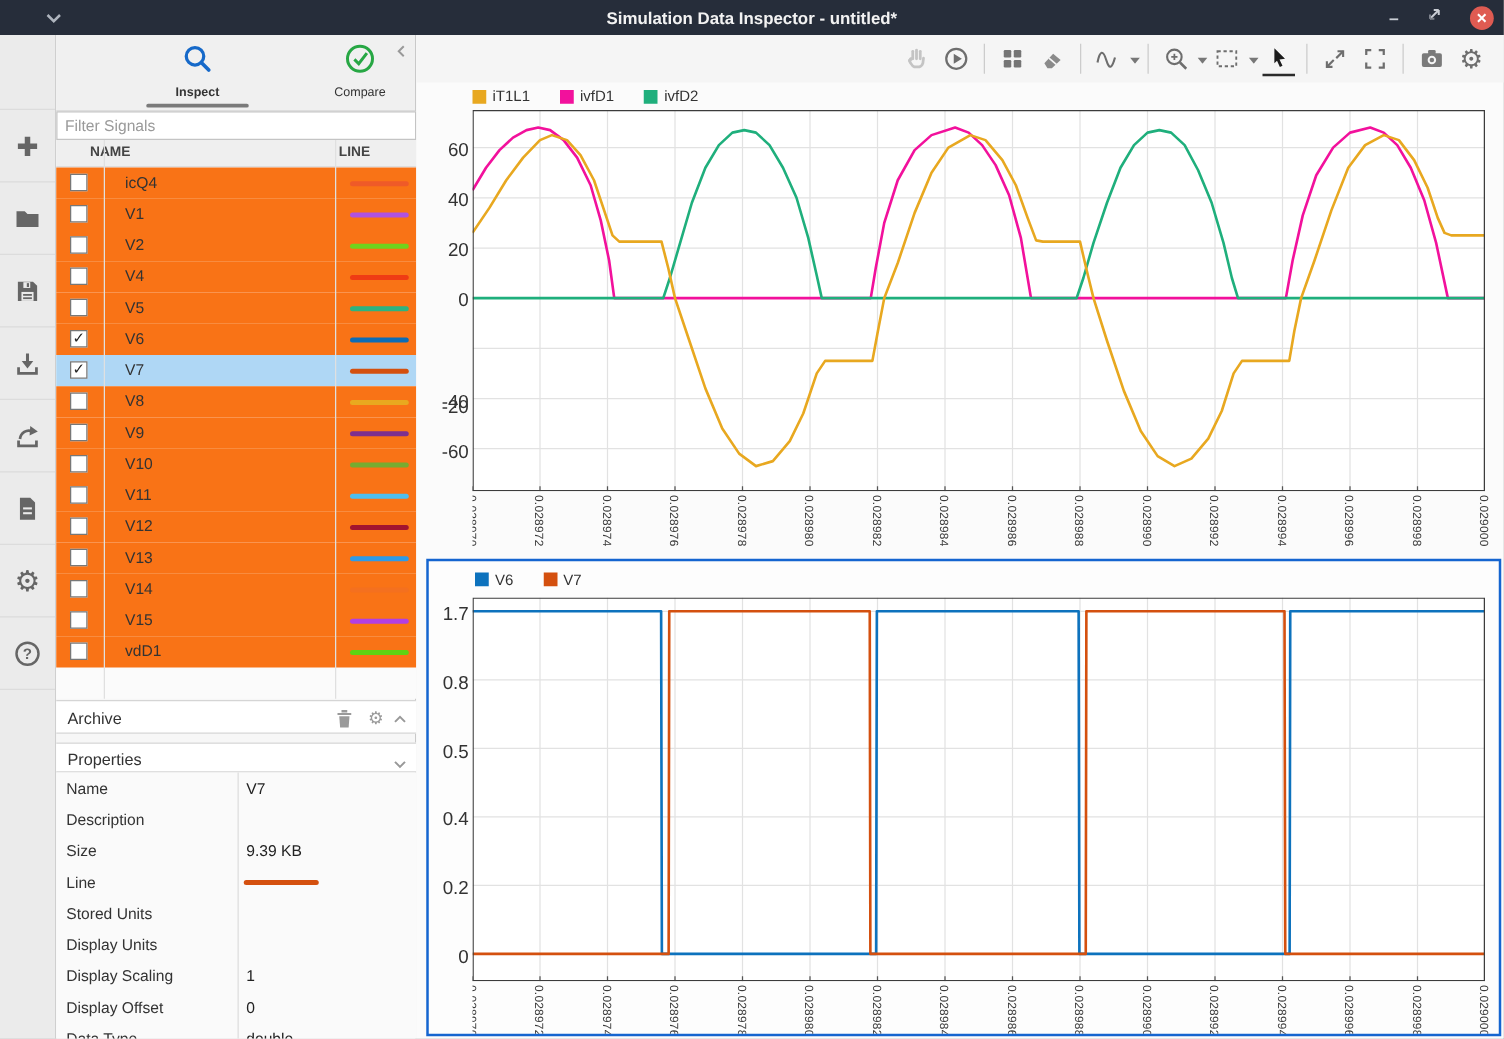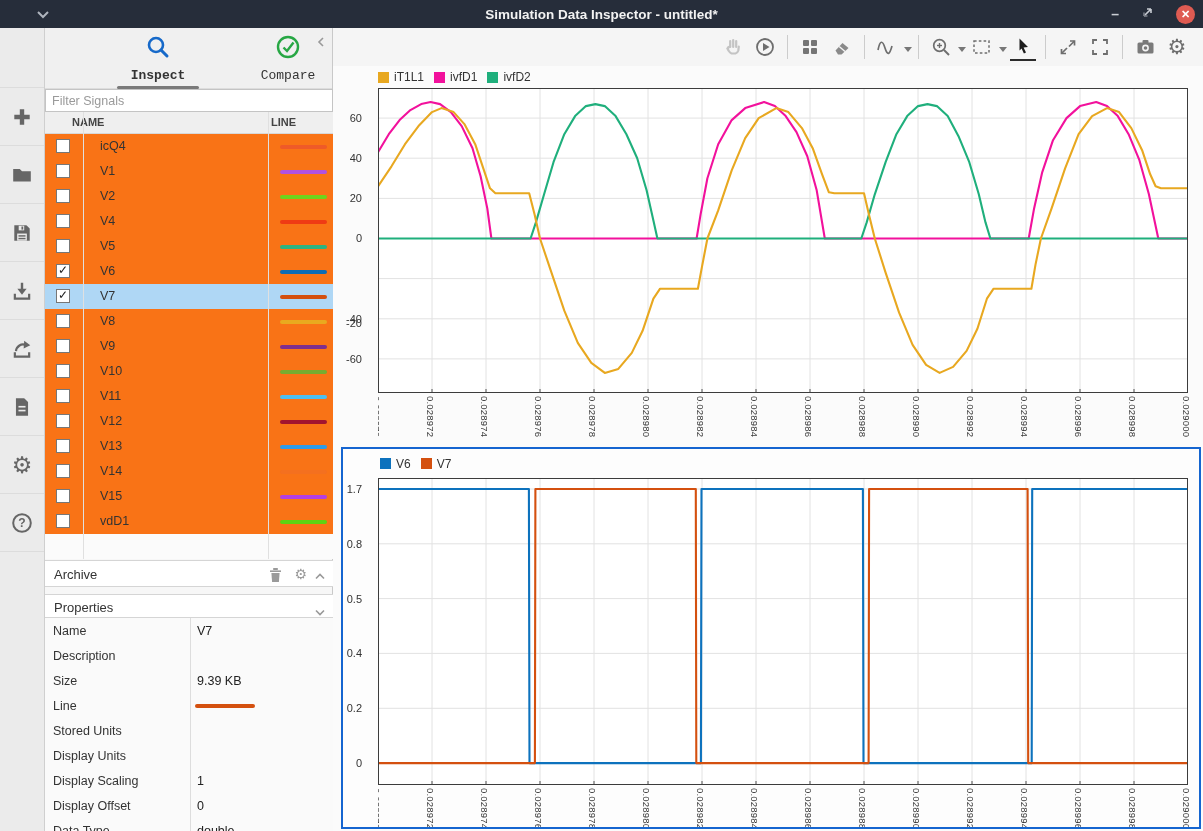--- a/index.html
+++ b/index.html
@@ -14,21 +14,21 @@
   .app{position:absolute;left:0;top:28px;width:1203px;height:803px;background:#FCFCFC;display:flex;}
   
   .iconstrip{width:45px;background:#EBEBEB;border-right:1px solid #CFCFCF;box-sizing:border-box;display:flex;flex-direction:column;padding-top:59px;}
   .strip-btn{height:57px;display:flex;align-items:center;justify-content:center;border-top:1px solid #DCDCDC;}
   .strip-btn:last-child{border-bottom:1px solid #DCDCDC;}
   .gear-glyph{font-size:23px;color:#666;line-height:20px;}
   
   .sidepanel{width:288px;background:#F7F7F7;border-right:1px solid #C9C9C9;box-sizing:border-box;position:relative;}
   .tabsrow{height:60px;background:#F0F0F0;position:relative;border-bottom:1px solid #DDD;}
   .tab{position:absolute;top:6px;width:110px;text-align:center;}
-  .tab .tlabel{display:block;margin-top:4px;font-size:13px;color:#333;font-family:Liberation Mono, monospace;}
+  .tab .tlabel{display:block;margin-top:4px;font-size:10px;color:#333;}
   .tab.active .tlabel{font-weight:bold;}
   .tab.active .tunder{display:block;height:3px;background:#7A7A7A;border-radius:2px;margin:3px 14px 0 14px;}
   .collapse-btn{position:absolute;right:6px;top:6px;}
   .filterrow{position:absolute;left:0;top:61px;width:288px;height:23px;}
   .filterrow input{width:100%;height:100%;box-sizing:border-box;border:1px solid #C4C4C4;font-size:12.5px;padding:0 6px;color:#333;font-family:"Liberation Sans",sans-serif;background:#fff;outline:none;}
   .filterrow input::placeholder{color:#9A9A9A;}
   .thead{position:absolute;left:0;top:84px;width:288px;height:21px;background:#EFEFEF;border-bottom:1px solid #D8D8D8;font-size:11px;font-weight:bold;color:#444;}
   .thead .c1{position:absolute;left:27px;top:4px;}
   .thead .c2{position:absolute;left:226px;top:4px;}
   .tbody{position:absolute;left:0;top:106px;width:288px;height:425px;background:#FBFBFB;}
@@ -51,26 +51,26 @@
   .prow .pvsw{position:absolute;left:150px;top:11px;width:60px;height:4px;border-radius:2px;}
   .propcol{position:absolute;left:145px;top:590px;width:1px;height:213px;background:#DDD;}
   
   .chartregion{flex:1;position:relative;background:#FBFBFB;}
   .plottoolbar{height:38px;background:#F5F5F5;display:flex;align-items:center;justify-content:flex-end;padding-right:10px;}
   .ptb-btn{width:26px;height:26px;display:flex;align-items:center;justify-content:center;margin:0 3px;position:relative;}
   .ptb-btn.active{border-bottom:2px solid #2b2b2b;}
   .ptb-sep{width:1px;height:24px;background:#CCC;margin:0 6px;}
   .caret{margin-left:1px;}
   .subplot{position:relative;}
-  .legend{display:flex;align-items:center;gap:10px;font-size:12px;color:#333;}
+  .legend{display:flex;align-items:center;gap:24px;font-size:12px;color:#333;}
   .lgitem{display:flex;align-items:center;gap:5px;}
   .lgsw{width:11px;height:11px;display:inline-block;}
   .plotrow{display:flex;}
   .ylabels{position:relative;}
-  .ytick{position:absolute;right:16px;font-size:11px;color:#333;}
+  .ytick{position:absolute;right:3px;font-size:15px;color:#333;}
   .plotbox{background:#FFF;}
   .plotbox svg{display:block;}
   .xlabels{position:relative;overflow:hidden;}
   .xtick{position:absolute;top:3px;writing-mode:vertical-rl;font-size:9.5px;color:#3A3A3A;letter-spacing:0.2px;}
   #subplot-top .legend{height:22px;padding-left:45px;}
   #subplot-top .ylabels{width:45px;}
   #subplot-top .xlabels{height:54px;margin-left:45px;}
   #subplot-bottom{margin:0 2px 0 8px;border:2px solid #1565D0;background:#FDFDFD;}
   #subplot-bottom .legend{height:29px;padding-left:37px;}
   #subplot-bottom .ylabels{width:35px;}

